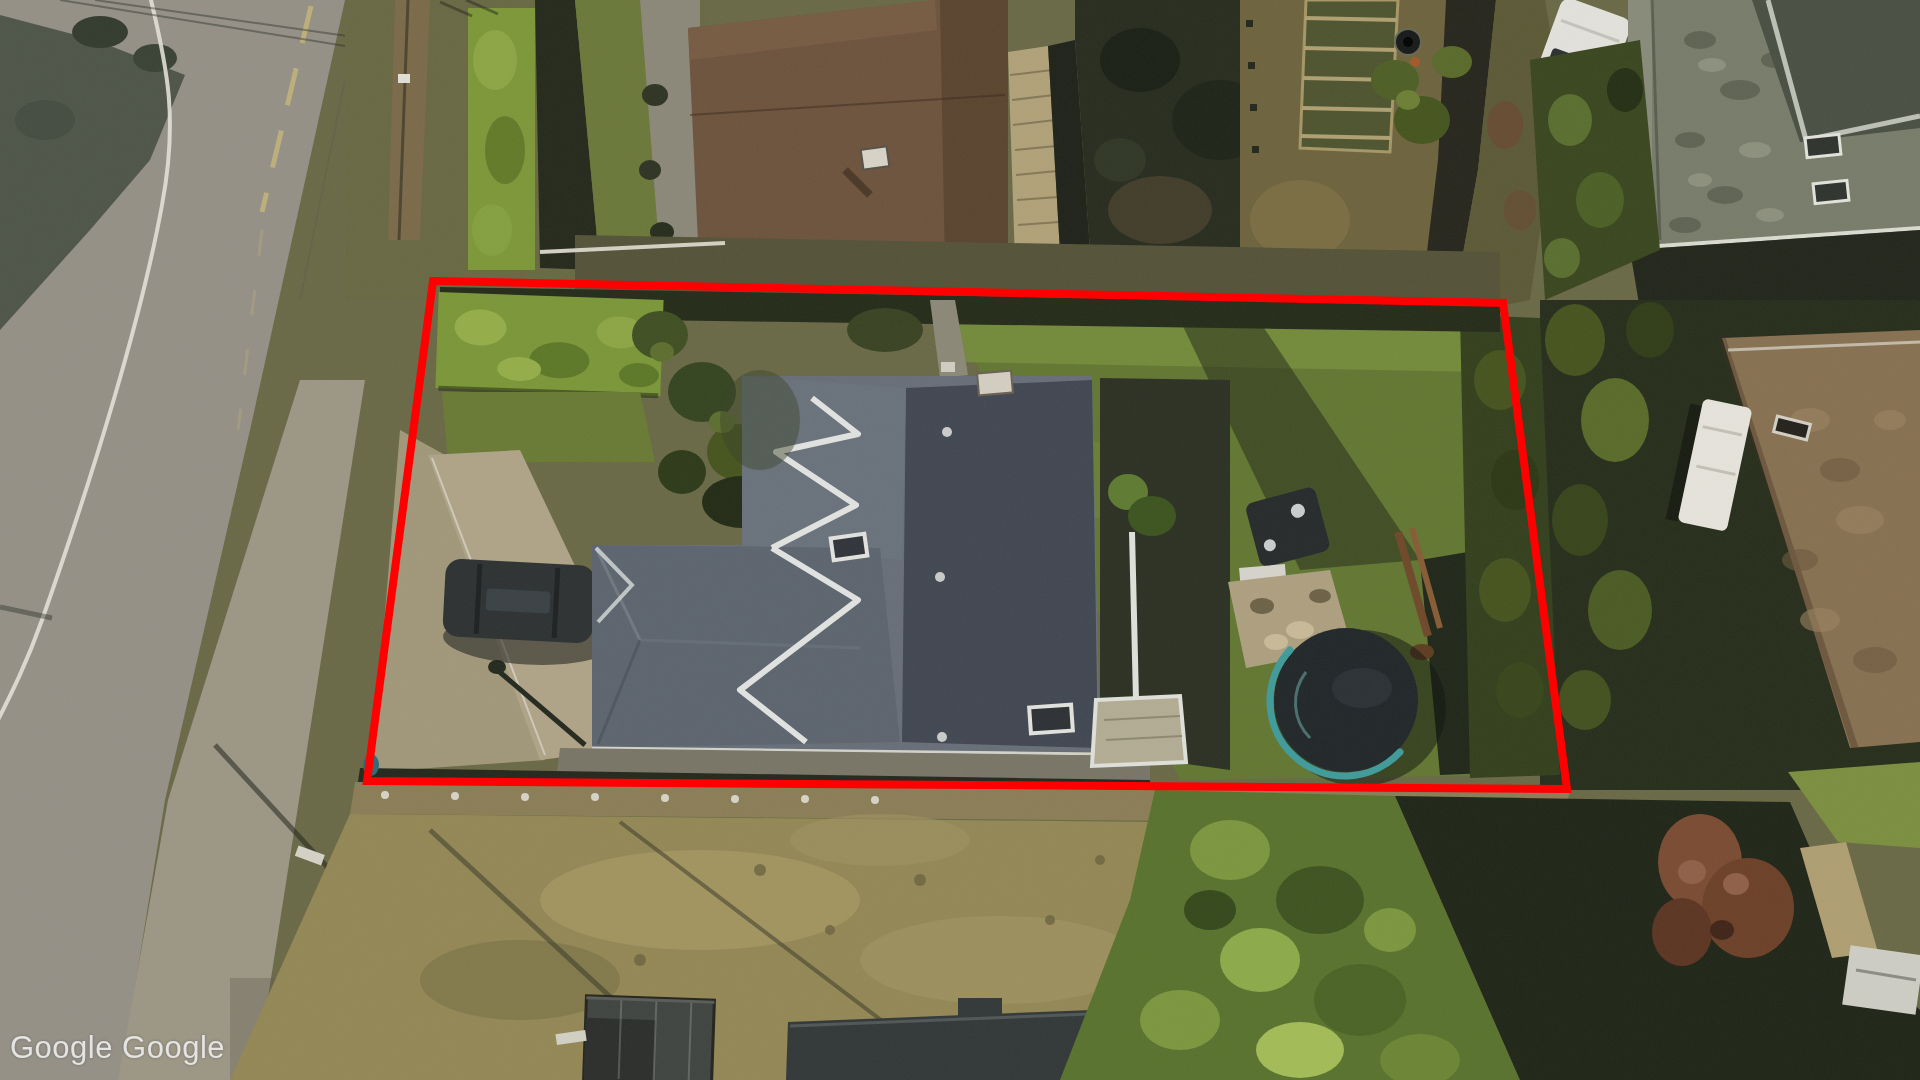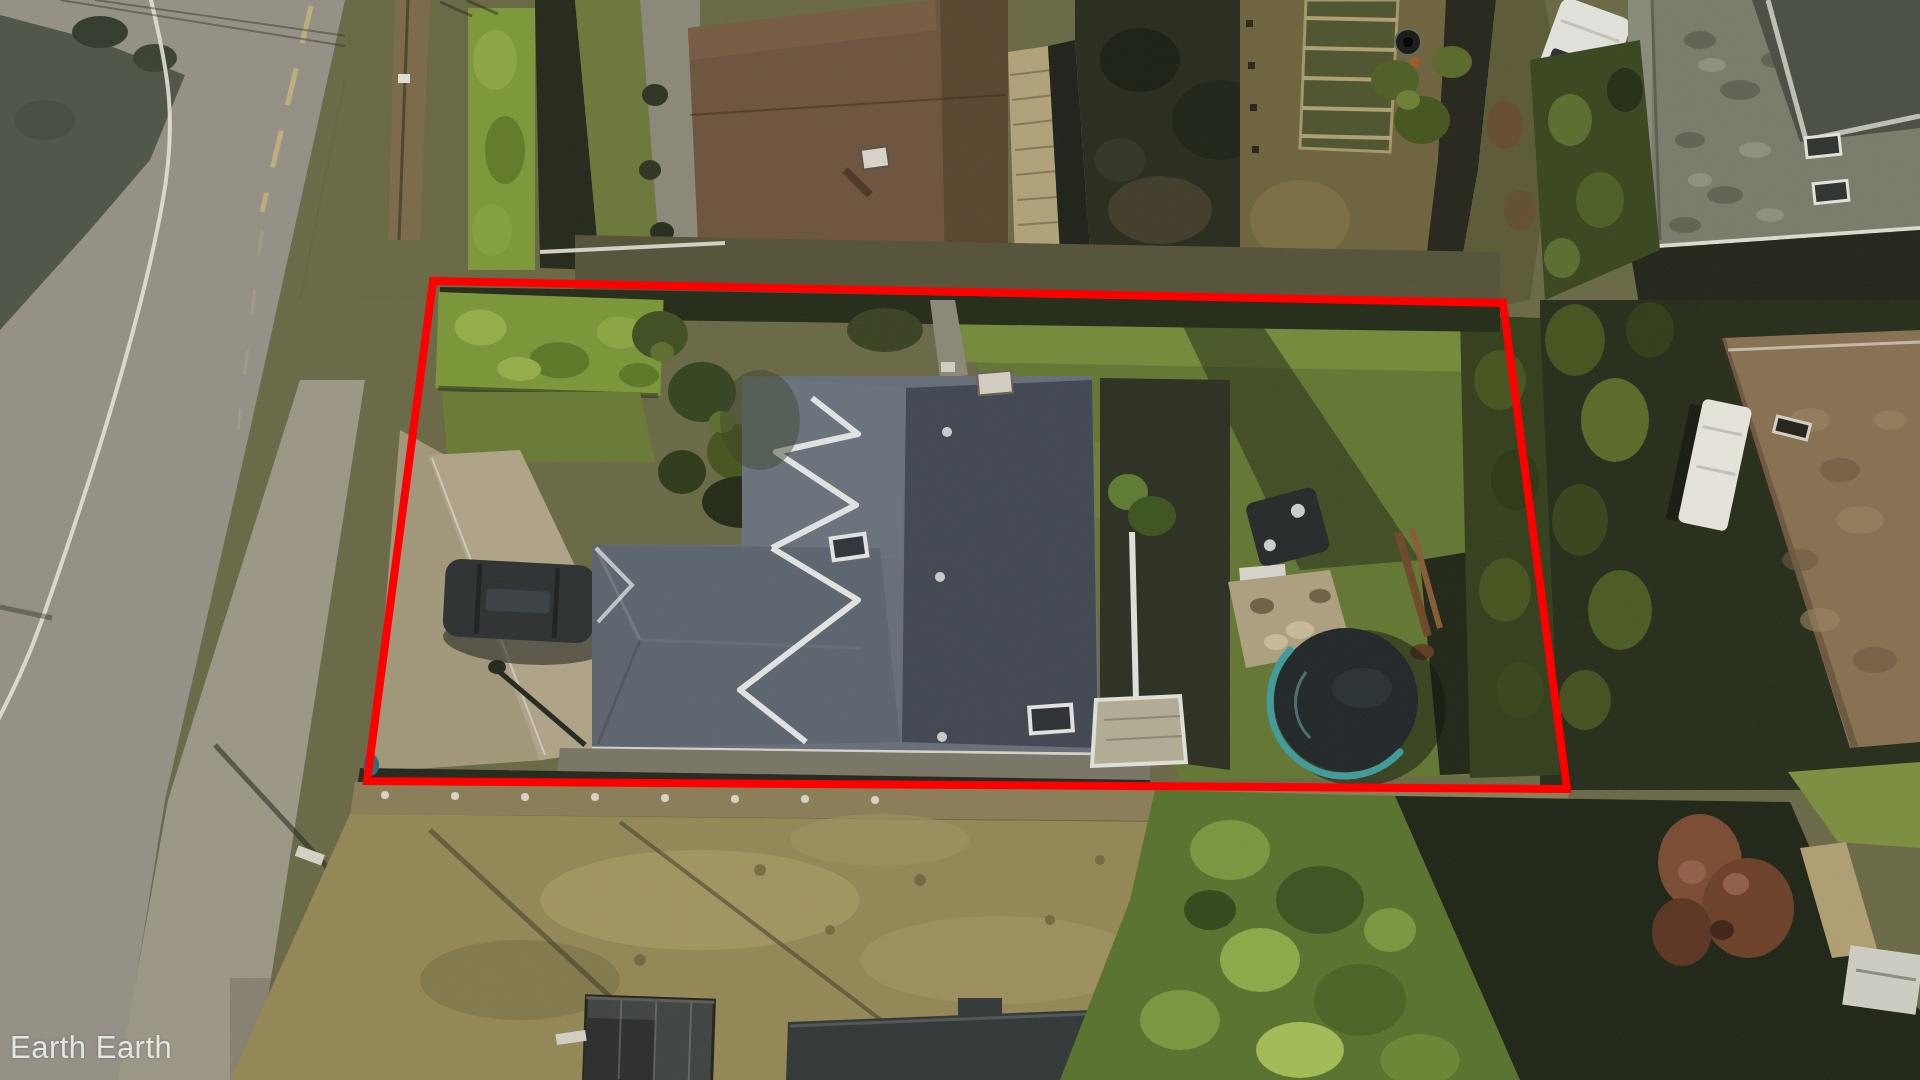--- a/index.html
+++ b/index.html
@@ -428,15 +428,15 @@
     <feColorMatrix in="n" type="saturate" values="0"></feColorMatrix>
   </filter>
   <rect x="0" y="0" width="1920" height="1080" filter="url(#grain)" opacity="0.06"></rect>
   <rect x="0" y="0" width="1920" height="1080" fill="#46501e" opacity="0.04"></rect>
 </svg>
 
 <svg class="overlay" width="1920" height="1080" viewBox="0 0 1920 1080">
   <polygon class="outline" points="433,281 1503,303 1567,789 367,781"></polygon>
 </svg>
 
-<div id="watermark">Earth Earth</div>
+<div id="watermark">Google Google</div>
 
 </div>
 
 </body></html>

